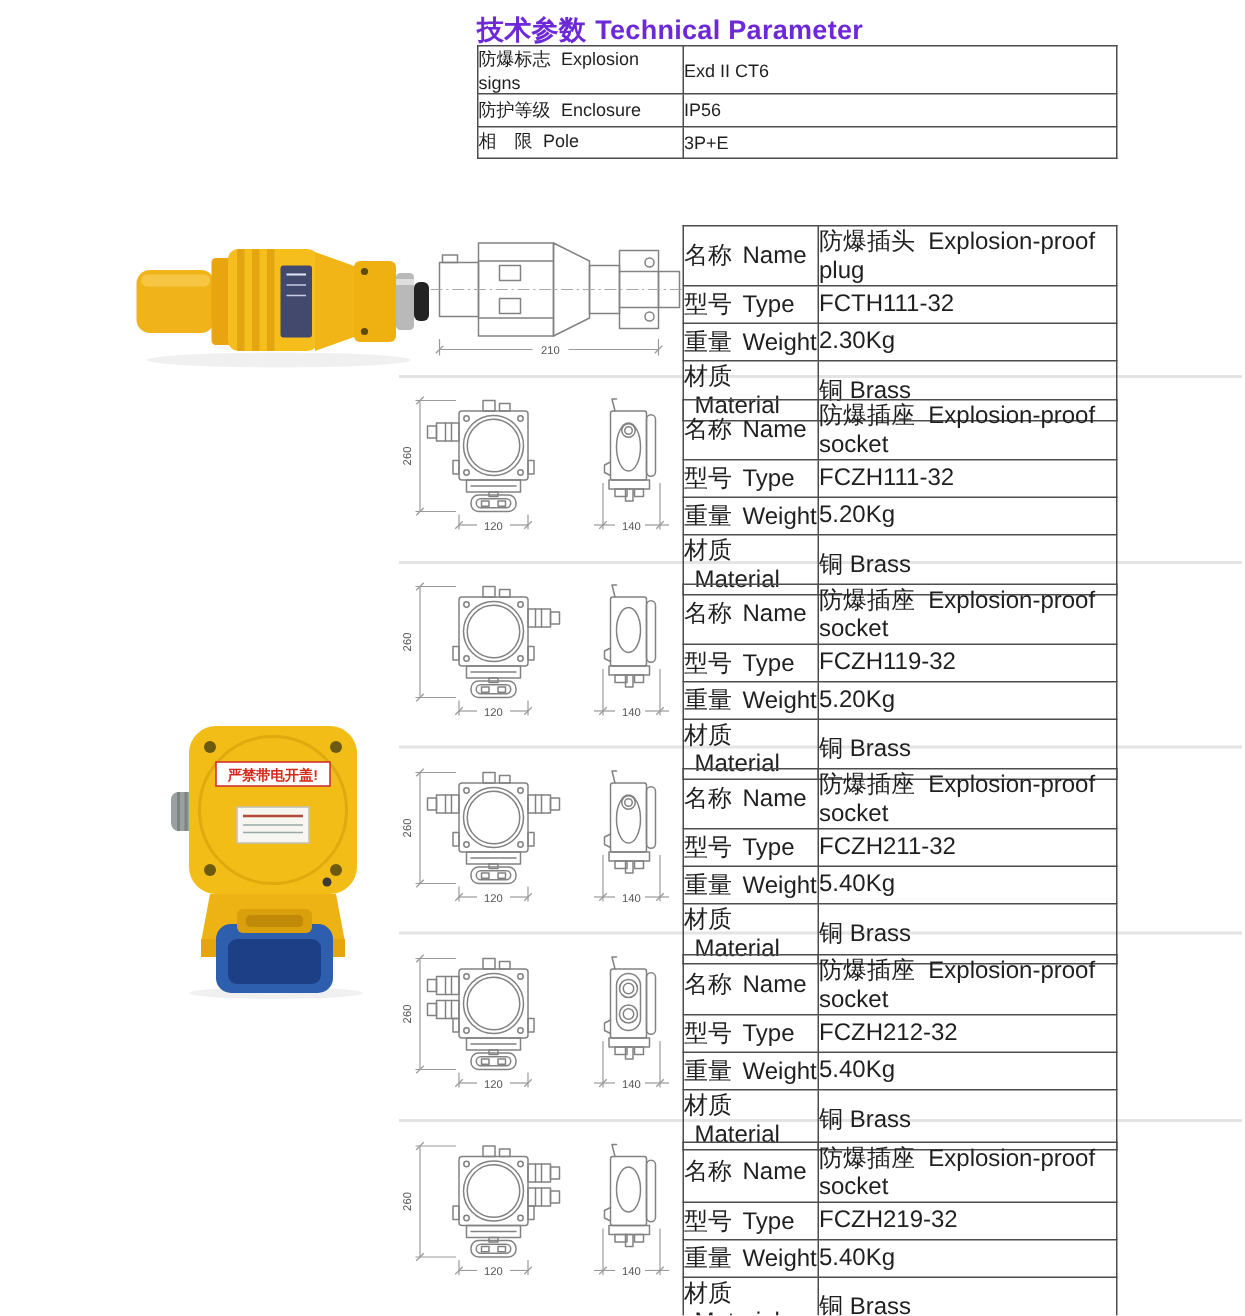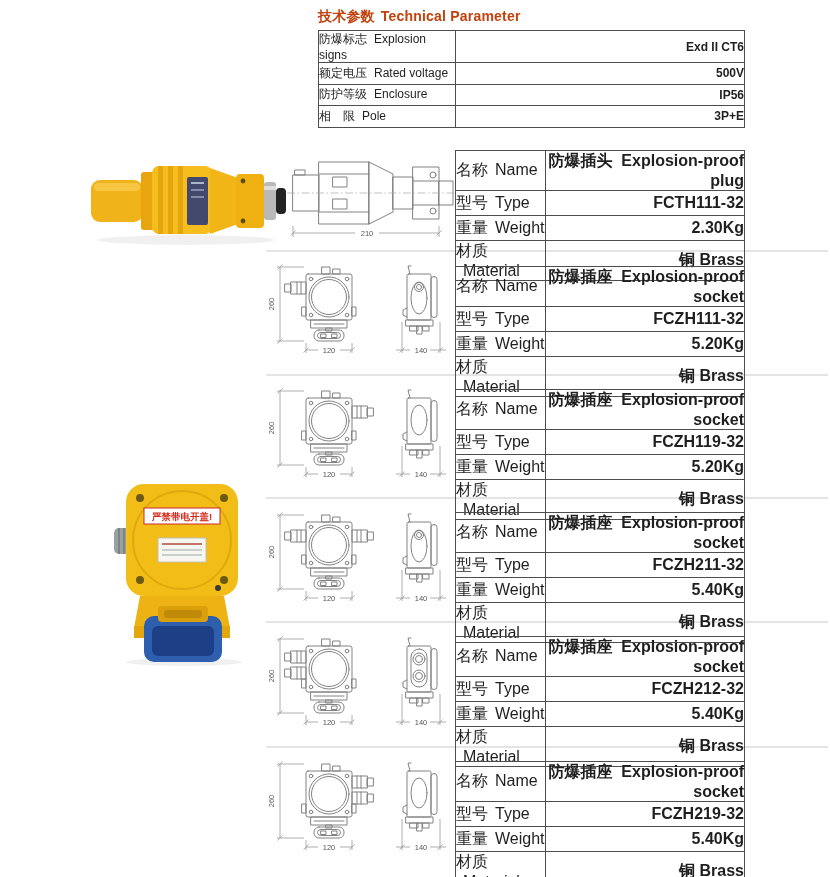--- a/index.html
+++ b/index.html
@@ -1,26 +1,26 @@
 <!DOCTYPE html>
 <html><head>
 <meta charset="utf-8">
 <style>
   html,body{margin:0;padding:0;background:#fff;}
   .page{position:relative;width:830px;height:877px;background:#ffffff;
         font-family:"Liberation Sans","DejaVu Sans",sans-serif;overflow:hidden;}
-  .title{position:absolute;left:318px;top:8px;font-weight:bold;font-size:14px;color:#c2410c;letter-spacing:.2px;}
+  .title{position:absolute;left:318px;top:8px;font-weight:bold;font-size:18px;color:#6d28d9;letter-spacing:.2px;}
   .title .en{margin-left:6px;}
   table.param{position:absolute;left:318px;top:30px;width:427px;border-collapse:collapse;table-layout:fixed;padding-left:24px;}
   table.param td{border:1px solid #4d4d4d;font-size:12px;color:#1f1f1f;height:20.6px;padding:0;vertical-align:middle;}
   table.spec{position:absolute;left:455px;width:290px;border-collapse:collapse;table-layout:fixed;}
   table.spec td{border:1px solid #4d4d4d;font-size:16px;color:#1f1f1f;height:24px;padding:0;vertical-align:middle;}
   td.lab{padding-left:7px;}
   td.lab .en{margin-left:7px;}
-  td.val{text-align:right;white-space:pre-wrap;font-weight:bold;}
+  td.val{text-align:left;white-space:pre-wrap;}
   .sep{position:absolute;left:266px;width:562px;height:2px;background:#e4e4e4;}
   svg.abs{position:absolute;overflow:visible;}
   .tdraw{stroke:#828282;fill:none;stroke-width:1;stroke-linejoin:round;stroke-linecap:round;}
   .dim{stroke:#9a9a9a;fill:none;stroke-width:.8;}
   .dimt{fill:#555;font-size:7.5px;font-family:"Liberation Sans","DejaVu Sans",sans-serif;}
   .cline{stroke:#a8a8a8;stroke-width:.7;stroke-dasharray:8 2.5 1.5 2.5;}
 </style>
 </head>
 <body>
 
@@ -92,24 +92,20 @@
 
   <table class="param">
     <colgroup>
         <col style="width:137px">
         <col>
       </colgroup>
     <tbody>
         <tr>
       <td class="lab"><span>防爆标志</span><span class="en">Explosion signs</span></td>
       <td class="val">Exd II CT6</td>
-        </tr>
-    <tr>
-      <td class="lab"><span>额定电压</span><span class="en">Rated voltage</span></td>
-      <td class="val">500V</td>
         </tr>
     <tr>
       <td class="lab"><span>防护等级</span><span class="en">Enclosure</span></td>
       <td class="val">IP56</td>
         </tr>
     <tr>
       <td class="lab"><span>相　限</span><span class="en">Pole</span></td>
       <td class="val">3P+E</td>
         </tr>
   </tbody>

